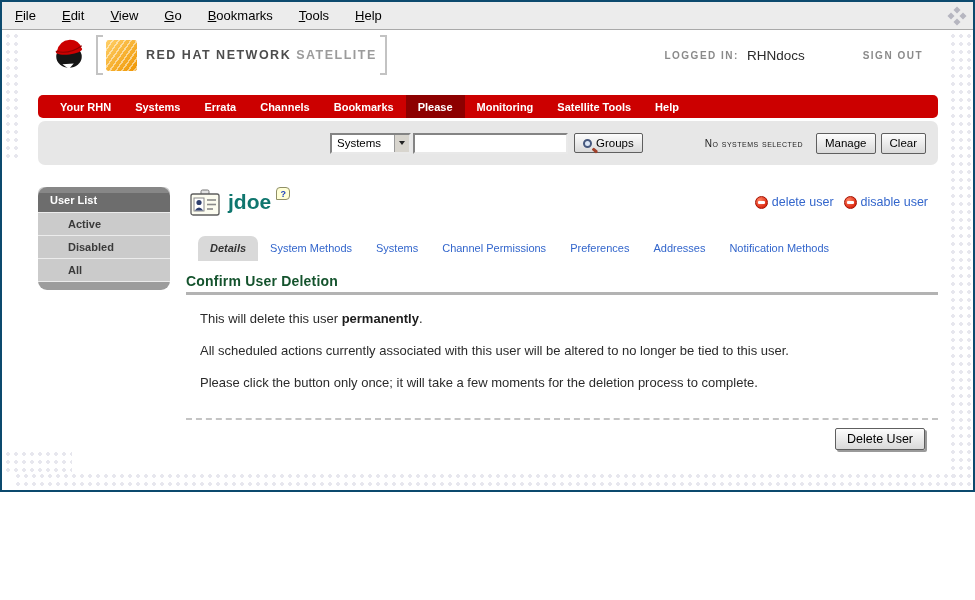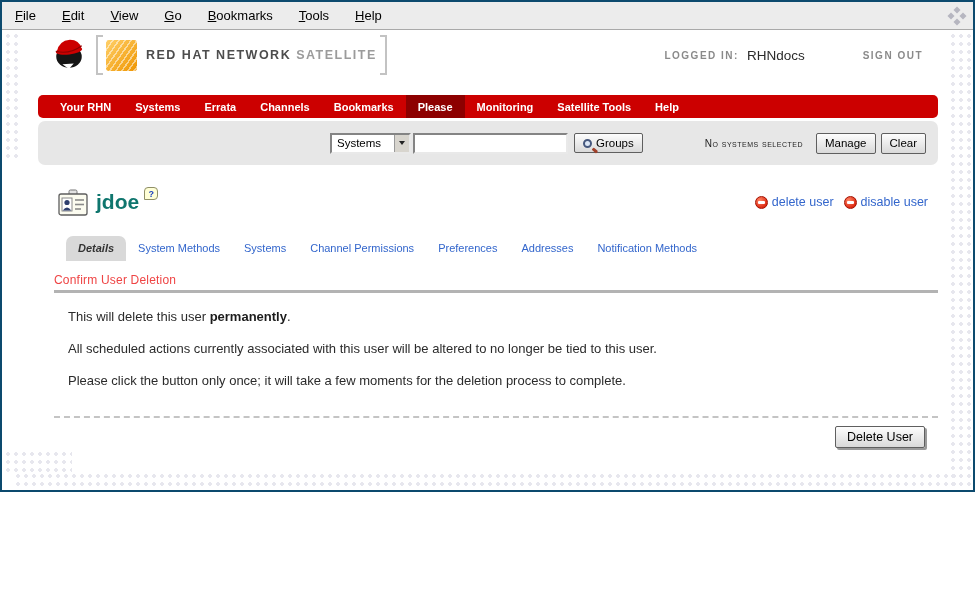--- a/index.html
+++ b/index.html
@@ -82,21 +82,21 @@
   .action-link { display:flex; align-items:center; margin-left:10px; color:#3366cc; font-size:12.5px; cursor:pointer; }
   .minus-icon { width:13px; height:13px; border-radius:50%; background:radial-gradient(circle at 35% 30%, #ff8566, #dd2a12 72%); border:1px solid #a21000; position:relative; display:inline-block; margin-right:4px; }
   .minus-icon::after { content:""; position:absolute; left:2px; top:4.5px; width:7.5px; height:2.5px; background:#fff; border-radius:1px; }
 
   
   .tabs { display:flex; align-items:flex-end; margin-top:16px; padding-left:12px; }
   .tab { font-size:11px; color:#3366cc; padding:6px 12px 7px; cursor:pointer; white-space:nowrap; }
   .tab.active { background:#d9d9d9; border-radius:7px 7px 0 0; color:#333; font-weight:bold;font-style:italic; }
 
   
-  .section-heading { margin-top:12px; font-size:12px; font-weight:normal; color:#ef4444; letter-spacing:.2px; }
+  .section-heading { margin-top:12px; font-size:14px; font-weight:bold; color:#14532d; letter-spacing:.2px; }
   .section-rule { height:3px; background:#b3b3b3; margin-top:3px; }
   .para { font-size:13px; color:#2b2b2b; margin:16px 0 0 14px; line-height:16px; }
   .para b { color:#1c1c1c; }
   .para.bold { font-weight:normal; }
   .dashed-rule { border-top:2px dashed #c4c4c4; margin-top:27px; }
   .btn-row { display:flex; justify-content:flex-end; margin-top:8px; padding-right:13px; }
   .delete-btn { font-size:12.5px; padding:3px 11px; box-shadow:2px 2px 0 #9a9a9a; }
 
   
   .footer { margin-top:88px; text-align:center; font-size:10.5px; line-height:13px; color:#9c9c9c; }
@@ -190,20 +190,27 @@
           </button>
         </div>
         <div class="sys-status">
           <span class="status-text">No systems selected</span>
           <button class="btn">Manage</button>
           <button class="btn">Clear</button>
         </div>
       </div>
 
       <div class="body-row">
+        <div class="sidebar">
+          <div class="sb-header">User List</div>
+          <div class="sb-item">Active</div>
+          <div class="sb-item">Disabled</div>
+          <div class="sb-item">All</div>
+          <div class="sb-cap"></div>
+        </div>
 
         <div class="main">
 
           <div class="title-row">
             <span class="idcard">
               <svg width="30" height="27" viewBox="0 0 30 27">
                 <rect x="11" y="1" width="8" height="6" rx="1.5" fill="#e3e3e3" stroke="#777" stroke-width="1"></rect>
                 <rect x="1" y="5" width="28" height="21" rx="2" fill="#fcfcf0" stroke="#5d5d5d" stroke-width="1.3"></rect>
                 <rect x="4" y="9" width="10" height="13" fill="#fff" stroke="#8a8a8a" stroke-width="1"></rect>
                 <circle cx="9" cy="13.5" r="2.6" fill="#2e3f6e"></circle>

